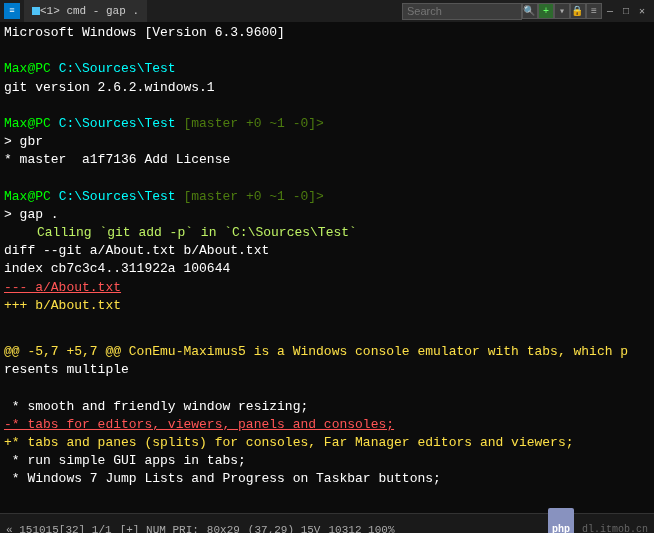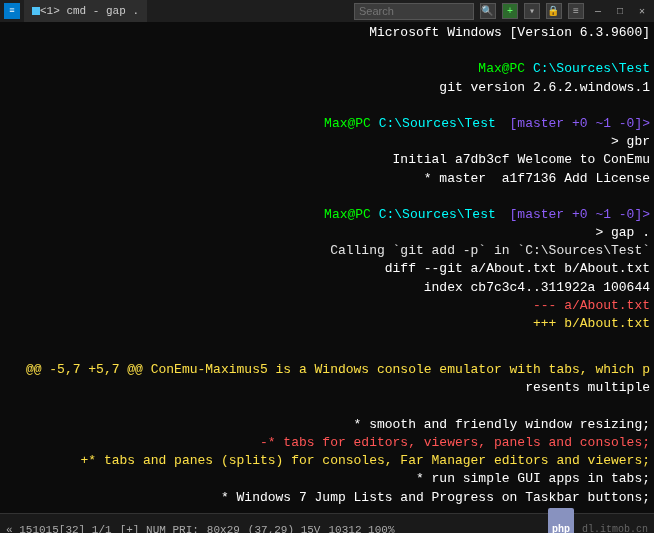--- a/index.html
+++ b/index.html
@@ -50,21 +50,21 @@
       width: 8px;
       height: 8px;
       background: #4fc3f7;
       display: inline-block;
     }
     #titlebar .search-area {
       flex: 1;
       display: flex;
       justify-content: flex-end;
       align-items: center;
-      gap: 6px;
+      gap: 0;
     }
     #titlebar .search-box {
       background: #3c3c3c;
       border: 1px solid #555;
       color: #ccc;
       font-size: 11px;
       padding: 1px 4px;
       width: 120px;
       height: 17px;
     }
@@ -126,27 +126,27 @@
     #statusbar .watermark {
       color: #666;
       font-size: 10px;
     }
 
     
     .white { color: #ffffff; }
     .green { color: #00ff00; }
     .prompt-user { color: #00ff00; }
     .prompt-path { color: #00ffff; }
-    .prompt-branch { color: #8b5cf6; margin-left: 6px; }
+    .prompt-branch { color: #4d7c0f; }
     .diff-add { color: #fde047; }
-    .diff-remove { color: #ff5555; }
+    .diff-remove { color: #ff5555; text-decoration: underline; }
     .diff-meta { color: #fde047; margin-top: 28px; }
-    .calling-line { color: #e5e5e5; }
-
-    .line { display: block; white-space: pre; text-align: right; }
+    .calling-line { color: #bef264; margin-left: 33px; }
+
+    .line { display: block; white-space: pre; }
   </style>
 </head>
 <body>
 
 <div id="titlebar">
   <div class="icon-area">
     <div class="app-icon">
       <span>≡</span>
     </div>
   </div>
@@ -168,21 +168,20 @@
 </div>
 
 <div id="terminal">
   <span class="line white">Microsoft Windows [Version 6.3.9600]</span>
   <span class="line">&nbsp;</span>
   <span class="line"><span class="prompt-user">Max@PC</span> <span class="prompt-path">C:\Sources\Test</span></span>
   <span class="line white">git version 2.6.2.windows.1</span>
   <span class="line">&nbsp;</span>
   <span class="line"><span class="prompt-user">Max@PC</span> <span class="prompt-path">C:\Sources\Test</span> <span class="prompt-branch">[master +0 ~1 -0]&gt;</span></span>
   <span class="line white">&gt; gbr</span>
-  <span class="line white">  Initial a7db3cf Welcome to ConEmu</span>
   <span class="line white">* master  a1f7136 Add License</span>
   <span class="line">&nbsp;</span>
   <span class="line"><span class="prompt-user">Max@PC</span> <span class="prompt-path">C:\Sources\Test</span> <span class="prompt-branch">[master +0 ~1 -0]&gt;</span></span>
   <span class="line white">&gt; gap .</span>
   <span class="line calling-line">Calling `git add -p` in `C:\Sources\Test`</span>
   <span class="line white">diff --git a/About.txt b/About.txt</span>
   <span class="line white">index cb7c3c4..311922a 100644</span>
   <span class="line diff-remove">--- a/About.txt</span>
   <span class="line diff-add">+++ b/About.txt</span>
   <span class="line diff-meta">@@ -5,7 +5,7 @@ ConEmu-Maximus5 is a Windows console emulator with tabs, which p</span>

